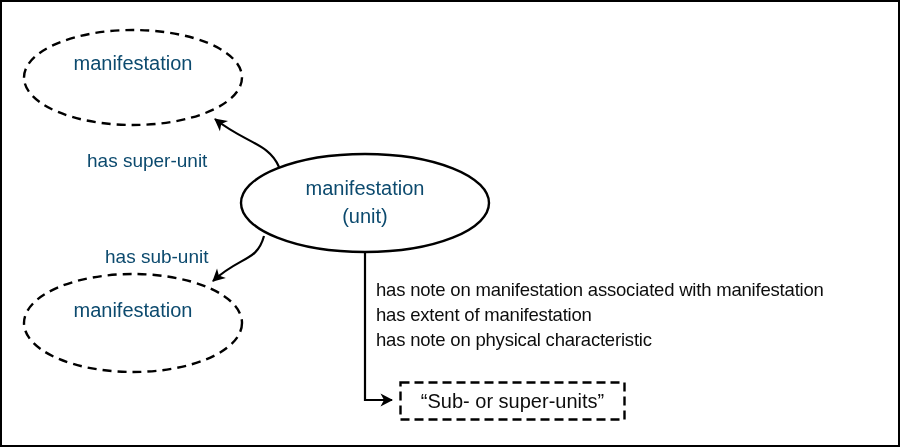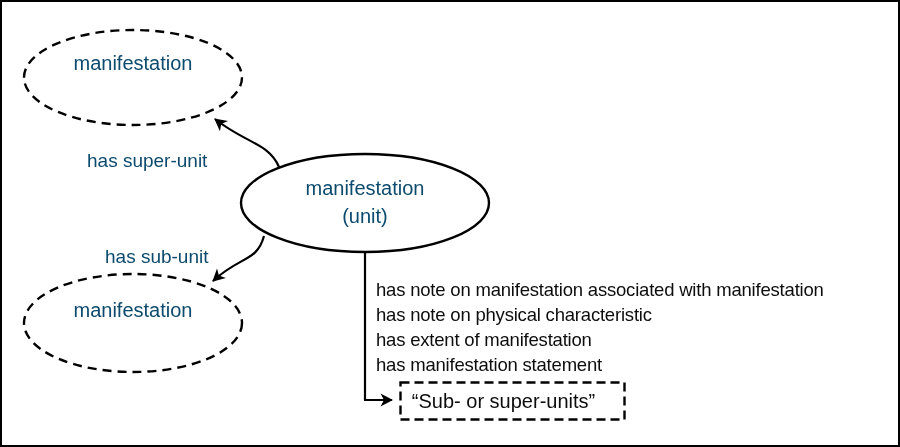--- a/index.html
+++ b/index.html
@@ -41,21 +41,21 @@
     position: absolute;
     left: 374px;
     top: 264px;
     font-size: 18.5px;
     line-height: 25px;
     letter-spacing: -0.2px;
     margin-top: 11px;
   }
   .result-label {
     position: absolute;
-    left: 389px;
+    left: 398px;
     top: 380px;
     width: 225px;
     height: 38px;
     display: flex;
     align-items: center;
     justify-content: center;
     font-size: 20px;
     white-space: nowrap;
   }
 </style>
@@ -98,20 +98,19 @@
   <div class="label node-label" style="left:21px; top:294px;">
     <div>manifestation</div>
   </div>
 
   <div class="label edge-label" style="left:85px; top:148px;">has super-unit</div>
 
   <div class="label edge-label" style="left:103px; top:244px;">has sub-unit</div>
 
   <div class="props">
     <div>has note on manifestation associated with manifestation</div>
+    <div>has extent of manifestation</div>
     <div>has note on physical characteristic</div>
-    <div>has extent of manifestation</div>
-    <div>has manifestation statement</div>
   </div>
 
   <div class="result-label">“Sub- or super-units”</div>
 
 </div>
 
 </body></html>

